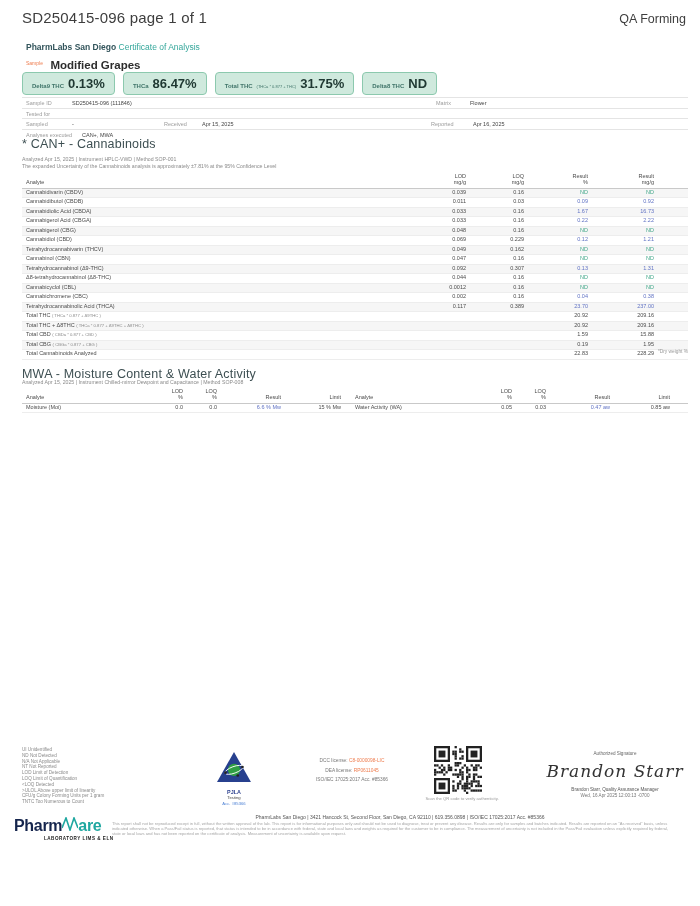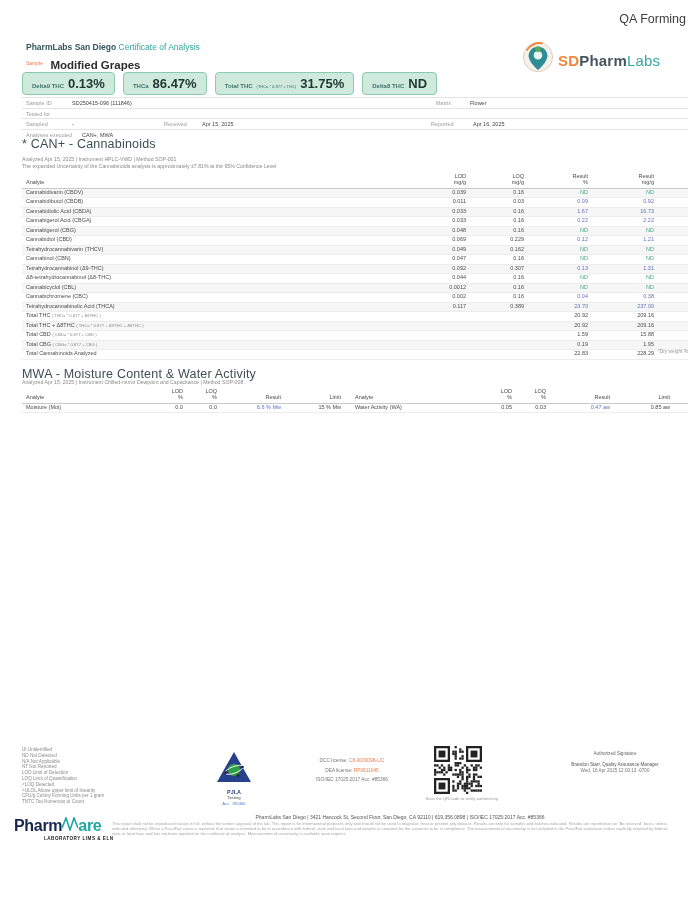--- a/index.html
+++ b/index.html
@@ -90,46 +90,33 @@
   .pw-are{font-size:16px;font-weight:700;color:#1fa7a0;letter-spacing:-.3px;}
   .pw-tag{font-size:4.6px;font-weight:700;color:#222;letter-spacing:.5px;margin-left:30px;margin-top:1px;}
   .address{left:110px;top:814px;width:580px;text-align:center;font-size:5px;color:#555;}
   .disclaimer{left:112px;top:822px;width:566px;font-size:4.1px;line-height:4.8px;color:#a6a6a6;}
 </style>
 </head>
 <body>
 
 <div class="page">
 
+  <div class="abs doc-title">SD250415-096 page 1 of 1</div>
   <div class="abs qa">QA Forming</div>
 
   <div class="abs lab-line">
     <span class="lab-name">PharmLabs San Diego</span>
     <span class="coa">Certificate of Analysis</span>
   </div>
 
   <div class="abs sample-line">
     <span class="sample-label">Sample</span>
     <span class="sample-name">Modified Grapes</span>
   </div>
 
-  <div class="abs brand">
-    <span>
-      <svg width="32" height="34" viewBox="0 0 34 36">
-        <circle cx="17" cy="17" r="15.5" fill="#f6f1ea" stroke="#d9cbb6" stroke-width="1"></circle>
-        <path d="M17 6 C23 6 27 10.5 27 16 C27 22.5 17 31 17 31 C17 31 7 22.5 7 16 C7 10.5 11 6 17 6 Z" fill="#2e8d94"></path>
-        <circle cx="17" cy="15" r="4.5" fill="#e8f4ef"></circle>
-        <circle cx="17" cy="8.5" r="3" fill="#5aa85c"></circle>
-        <path d="M5 10 A15.5 15.5 0 0 1 22 2.5" fill="none" stroke="#f0873c" stroke-width="2"></path>
-      </svg>
-    </span>
-    <span class="brand-text">
-      <span class="brand-sd">SD</span><span class="brand-pharm">Pharm</span><span class="brand-labs">Labs</span>
-    </span>
-  </div>
 
   <div class="abs badges">
       <div class="badge">
         <span class="b-label">Delta9 THC</span>
         <span class="b-value">0.13%</span>
       </div>
       <div class="badge">
         <span class="b-label">THCa</span>
         <span class="b-value">86.47%</span>
       </div>
@@ -571,20 +558,21 @@
         <rect x="36.57142857142857" y="4.571428571428571" width="6.857142857142857" height="6.857142857142857" fill="#222"></rect>
         <rect x="0" y="32" width="16" height="16" fill="#222"></rect>
         <rect x="2.2857142857142856" y="34.285714285714285" width="11.428571428571427" height="11.428571428571427" fill="#fff"></rect>
         <rect x="4.571428571428571" y="36.57142857142857" width="6.857142857142857" height="6.857142857142857" fill="#222"></rect>
       </svg>
   </div>
   <div class="abs qr-cap">Scan the QR code to verify authenticity.</div>
 
   <div class="abs sig">
     <div class="sig-label">Authorized Signature</div>
+    <div class="sig-script">Brandon Starr</div>
     <div class="sig-name">Brandon Starr, Quality Assurance Manager</div>
     <div class="sig-date">Wed, 16 Apr 2025 12:00:13 -0700</div>
   </div>
 
   <div class="abs pharmware">
     <div class="pw-row">
       <span class="pw-pharm">Pharm</span>
       <span>
         <svg width="16" height="14" viewBox="0 0 16 14">
             <polyline points="0,11 4,1 8,13 12,1 16,11" fill="none" stroke="#1fa7a0" stroke-width="1.6"></polyline>

